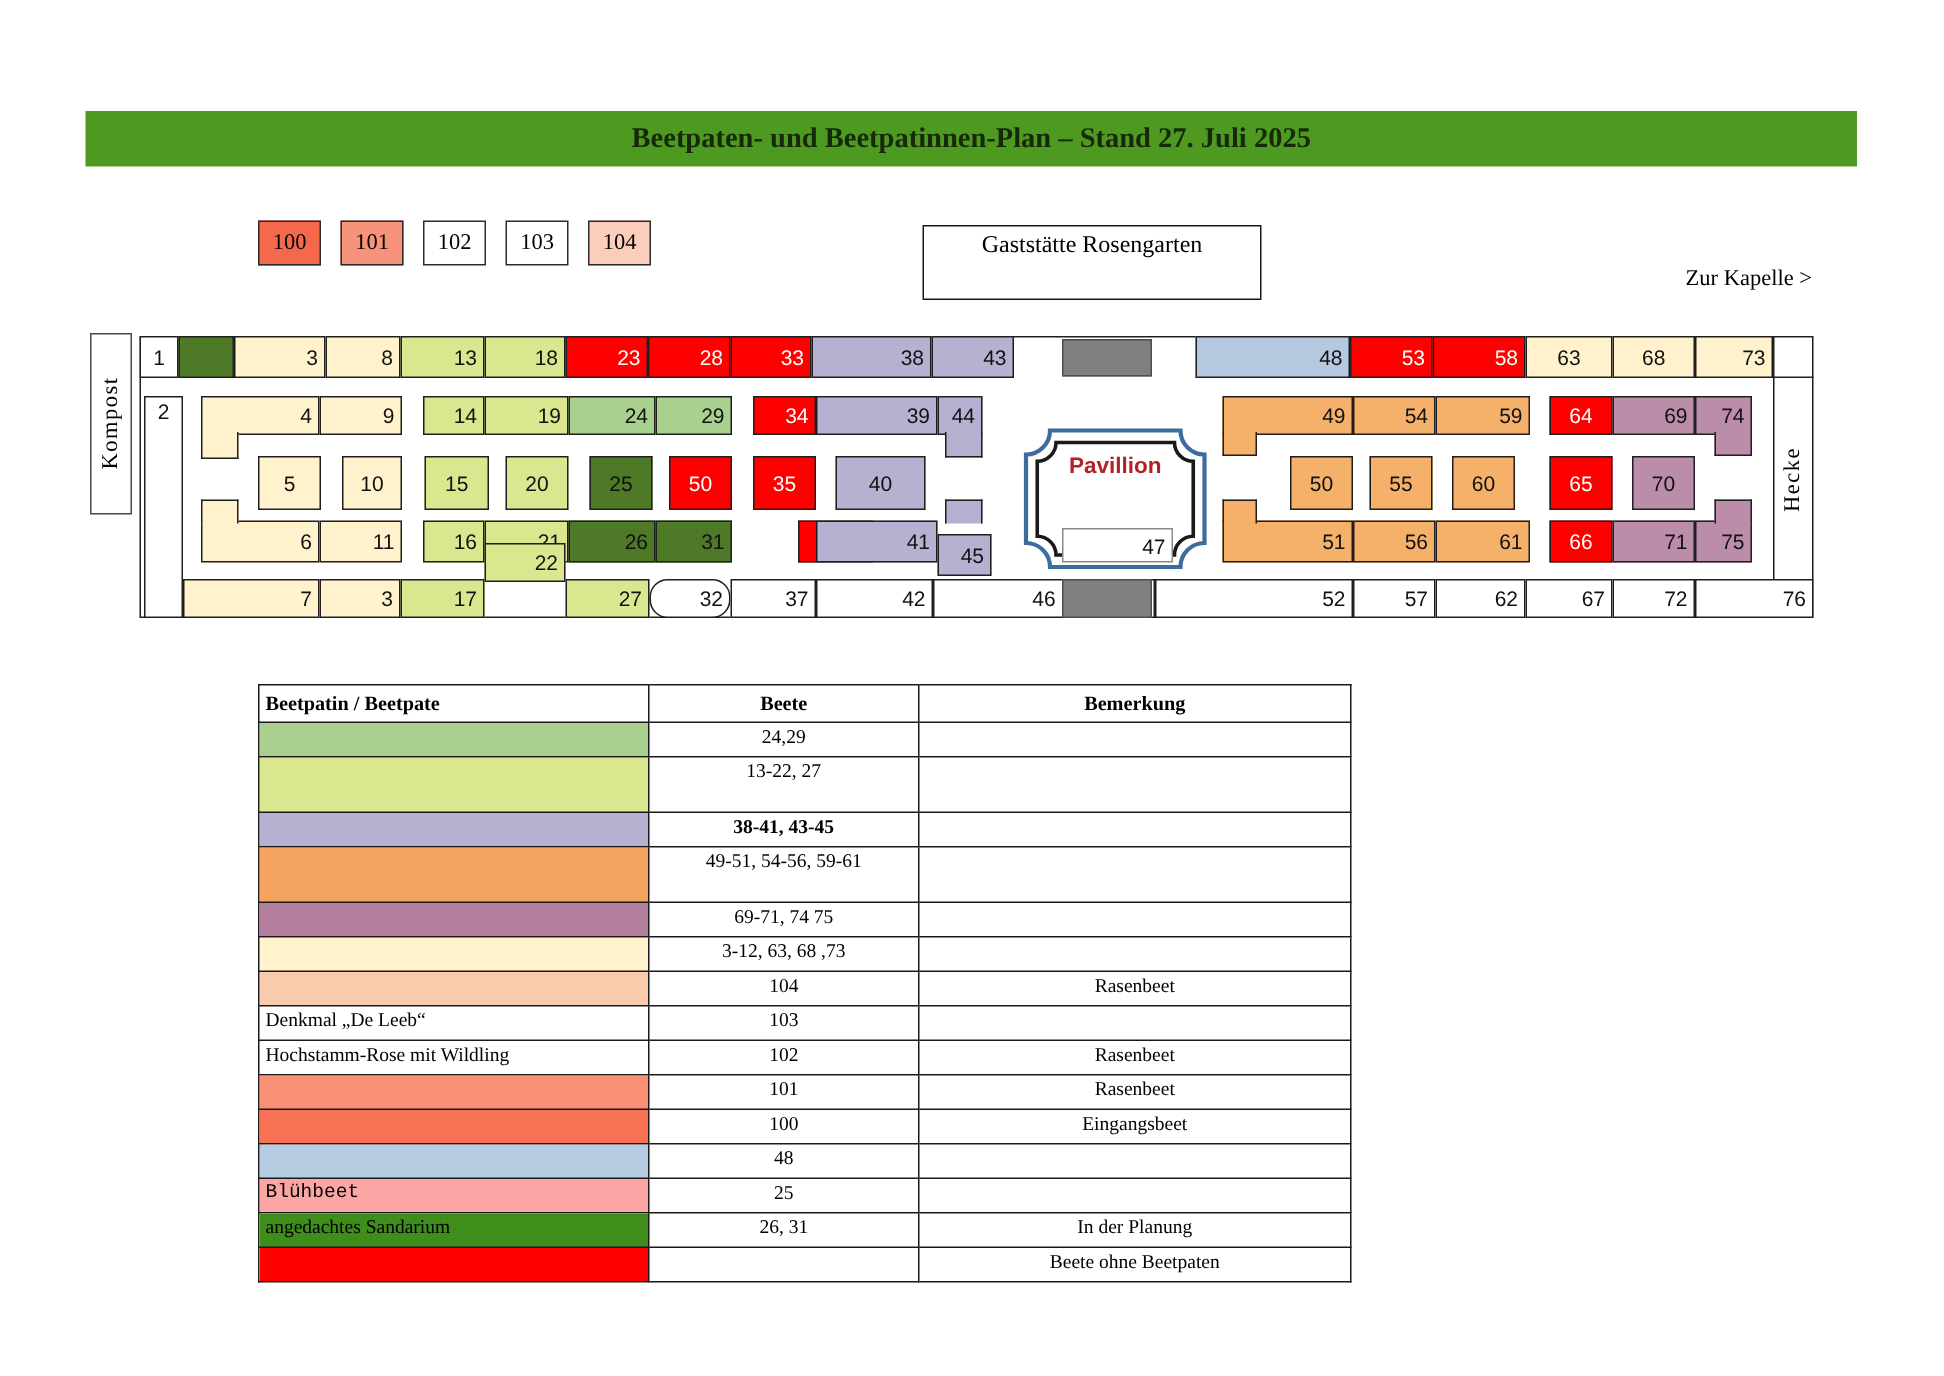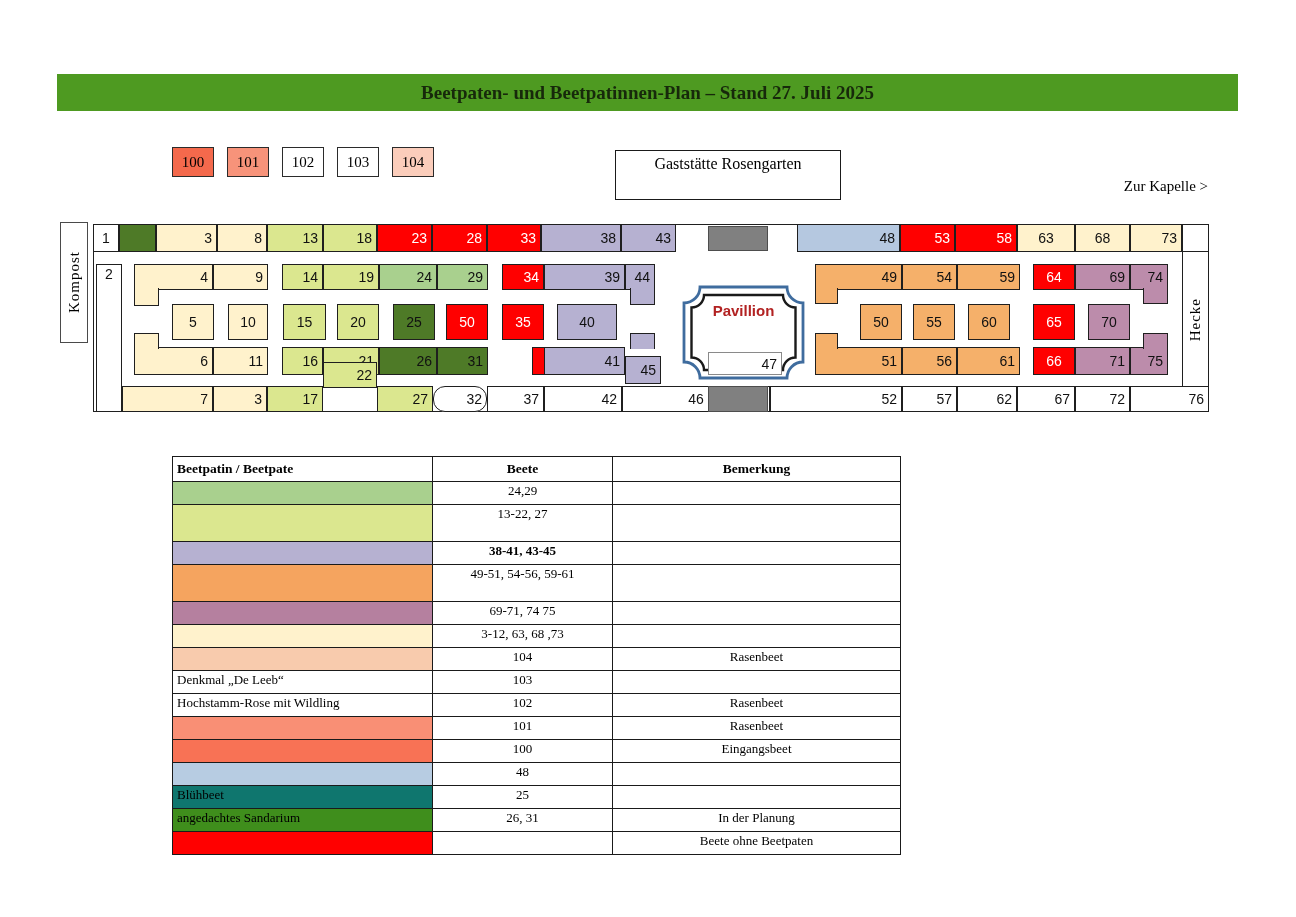--- a/index.html
+++ b/index.html
@@ -272,21 +272,21 @@
           <td class="name-cell" style="background: rgb(248, 114, 85);"></td>
           <td class="beete">100</td>
           <td class="bemerk">Eingangsbeet</td>
         </tr>
         <tr style="height: 23px;">
           <td class="name-cell" style="background: rgb(183, 204, 226);"></td>
           <td class="beete">48</td>
           <td class="bemerk"></td>
         </tr>
         <tr style="height: 23px;">
-          <td class="name-cell" style="background: #0f766e;">Blühbeet</td>
+          <td class="name-cell" style="background: #fca5a5; font-family: Liberation Mono, monospace;">Blühbeet</td>
           <td class="beete">25</td>
           <td class="bemerk"></td>
         </tr>
         <tr style="height: 23px;">
           <td class="name-cell" style="background: rgb(63, 142, 28);">angedachtes  Sandarium</td>
           <td class="beete">26, 31</td>
           <td class="bemerk">In der Planung</td>
         </tr>
         <tr style="height: 23px;">
           <td class="name-cell" style="background: rgb(255, 0, 0);"></td>

